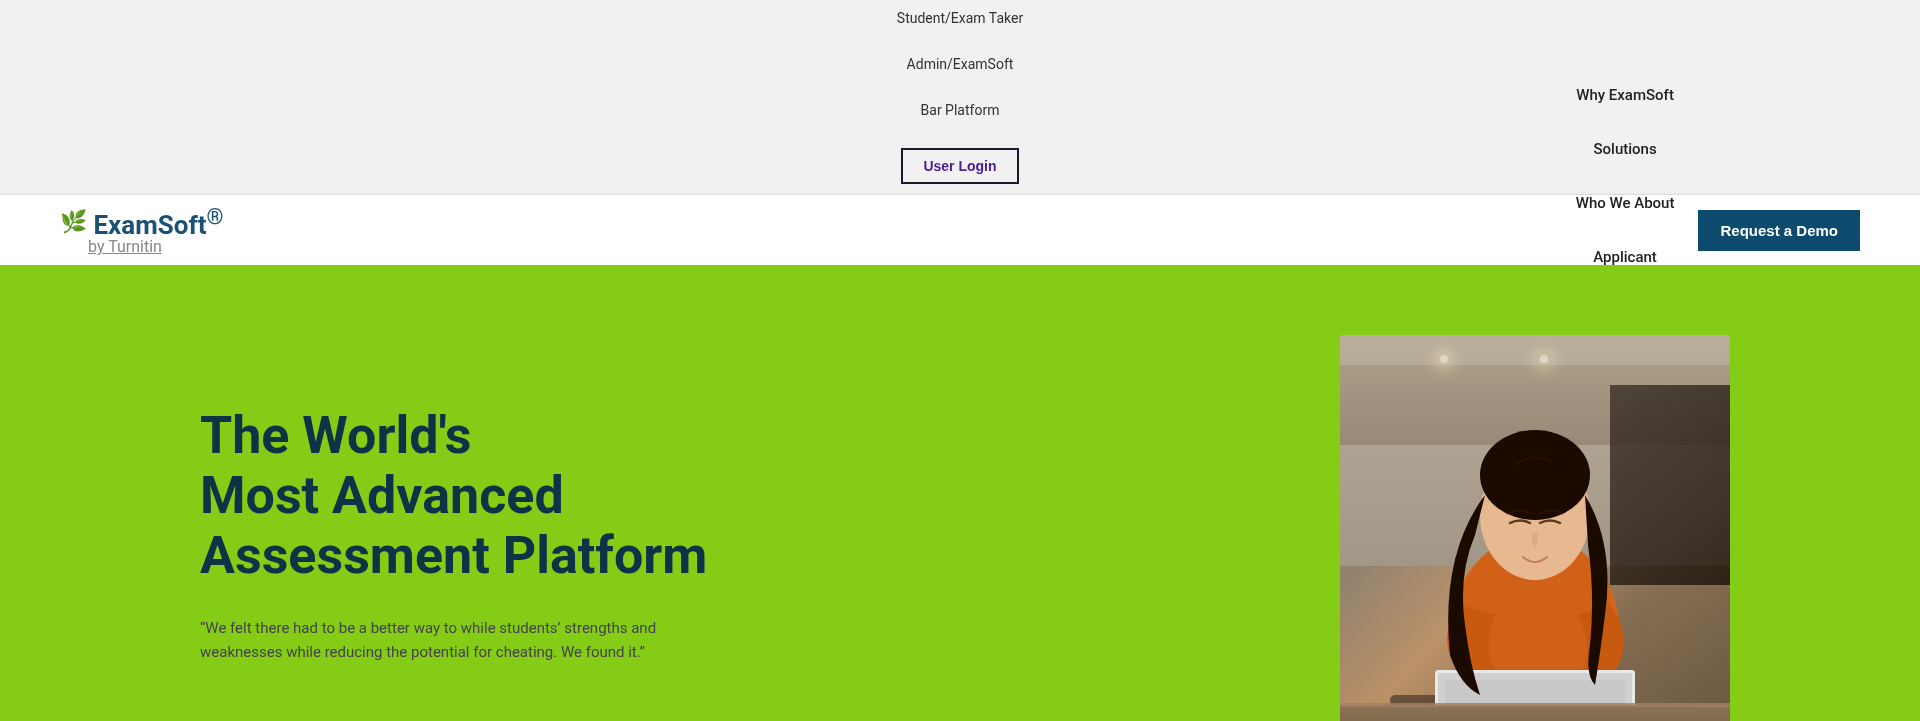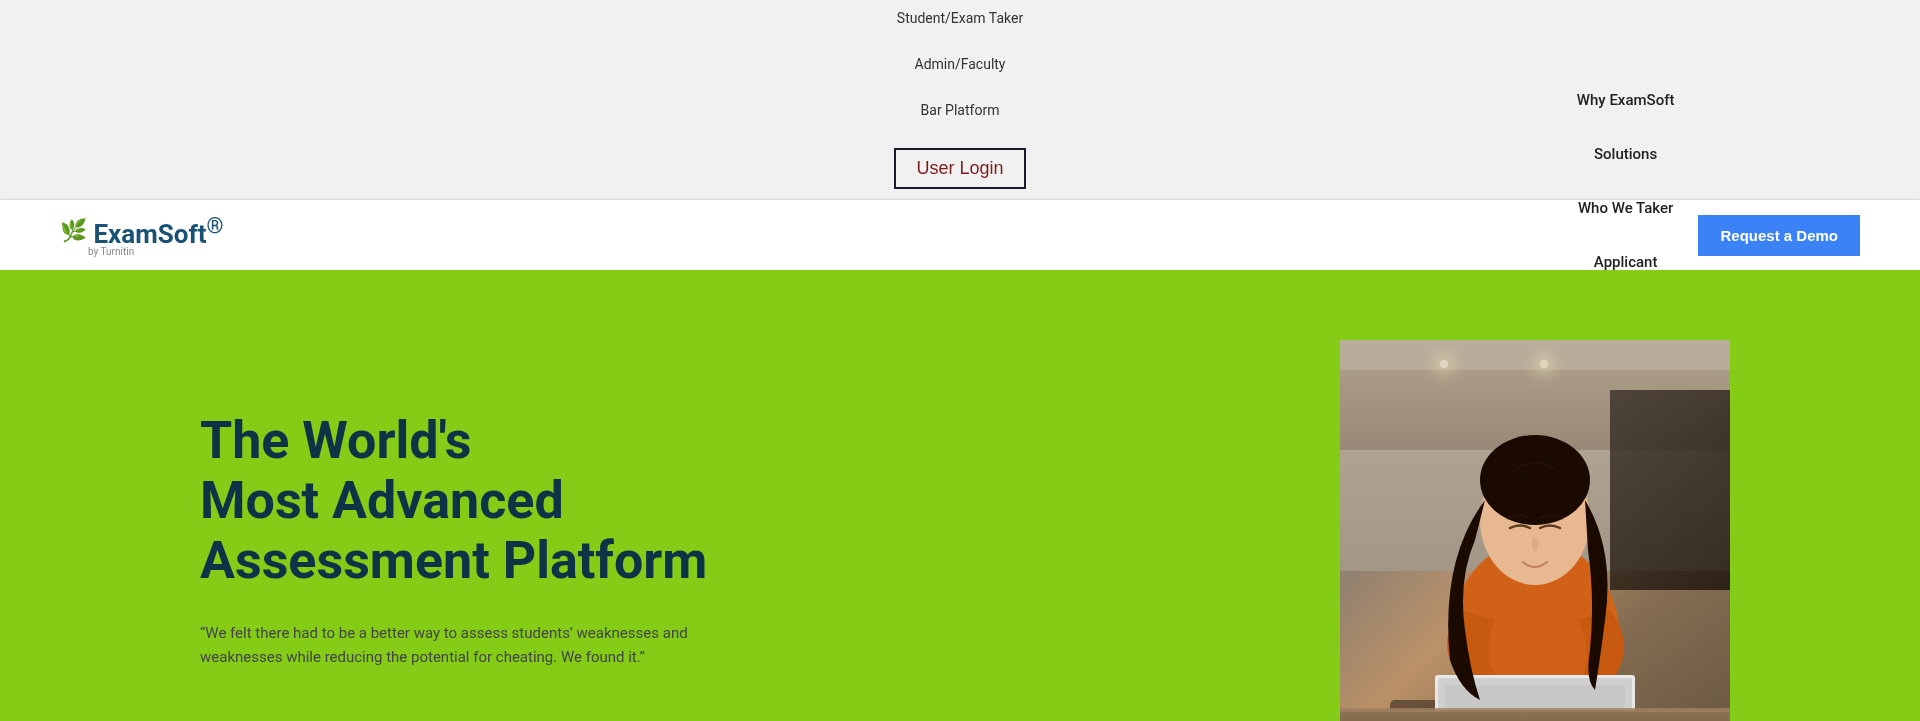--- a/index.html
+++ b/index.html
@@ -31,24 +31,24 @@
       text-decoration: none;
       color: #333;
       font-size: 14px;
       cursor: pointer;
     }
 
     .user-login-btn {
       border: 2px solid #1a1a2e;
       background: transparent;
       padding: 8px 20px;
-      font-size: 18px;
-      color: #7f1d1d;
-      cursor: pointer;
-      font-weight: 400;
+      font-size: 14px;
+      color: #4c1d95;
+      cursor: pointer;
+      font-weight: 700;
     }
 
     
     .main-nav {
       background: #ffffff;
       display: flex;
       align-items: center;
       padding: 0 60px;
       height: 70px;
       box-shadow: 0 2px 8px rgba(0,0,0,0.08);
@@ -68,44 +68,45 @@
       align-items: center;
       gap: 6px;
     }
 
     .logo-icon {
       color: #1ab394;
       font-size: 22px;
     }
 
     .logo-sub {
-      font-size: 10px;
+      font-size: 16px;
       color: #888;
       margin-top: -2px;
       padding-left: 28px;
+      text-decoration: underline;
     }
 
     .nav-links {
       display: flex;
       align-items: center;
       gap: 36px;
       margin-right: 24px;
       flex-direction: column;
     }
 
     .nav-links a {
       text-decoration: none;
       color: #222;
       font-size: 15px;
       font-weight: 500;
       cursor: pointer;
     }
 
     .request-demo-btn {
-      background: #3b82f6;
+      background: #0c4a6e;
       color: #fff;
       border: none;
       padding: 12px 22px;
       font-size: 15px;
       font-weight: 600;
       cursor: pointer;
       white-space: nowrap;
     }
 
     
@@ -186,50 +187,50 @@
       width: 100%;
       height: 55%;
       background: linear-gradient(180deg, #c8c0b0 0%, #b0a898 100%);
     }
   </style>
 </head>
 <body>
 
 <div class="top-bar">
   <a>Student/Exam Taker</a>
-  <a>Admin/Faculty</a>
+  <a>Admin/ExamSoft</a>
   <a>Bar Platform</a>
   <button class="user-login-btn">User Login</button>
 </div>
 
 <nav class="main-nav">
   <div class="logo-area">
     <div class="logo-text">
       <span class="logo-icon">🌿</span>
       <span>ExamSoft<sup>®</sup></span>
     </div>
     <div class="logo-sub">by Turnitin</div>
   </div>
 
   <div class="nav-links">
     <a>Why ExamSoft</a>
     <a>Solutions</a>
-    <a>Who We Taker</a>
+    <a>Who We About</a>
     <a>Applicant</a>
     <a>About</a>
     <a>Request</a>
   </div>
 
   <button class="request-demo-btn">Request a Demo</button>
 </nav>
 
 <section class="hero">
   <div class="hero-content">
     <h1 class="hero-title">The World's<br>Most Advanced<br>Assessment Platform</h1>
-    <p class="hero-quote">“We felt there had to be a better way to assess students’ weaknesses and weaknesses while reducing the potential for cheating. We found it.”</p>
+    <p class="hero-quote">“We felt there had to be a better way to while students’ strengths and weaknesses while reducing the potential for cheating. We found it.”</p>
   </div>
 
   <div class="hero-image-area">
     <div class="hero-image-placeholder">
 
       <div class="wall-bg"></div>
 
       <div style="position:absolute; top:30px; left:0; right:0; height:80px; background: linear-gradient(180deg, #a89880 0%, #8a7868 100%); opacity:0.6;"></div>
 
       <div class="ceiling-light light-1"></div>

